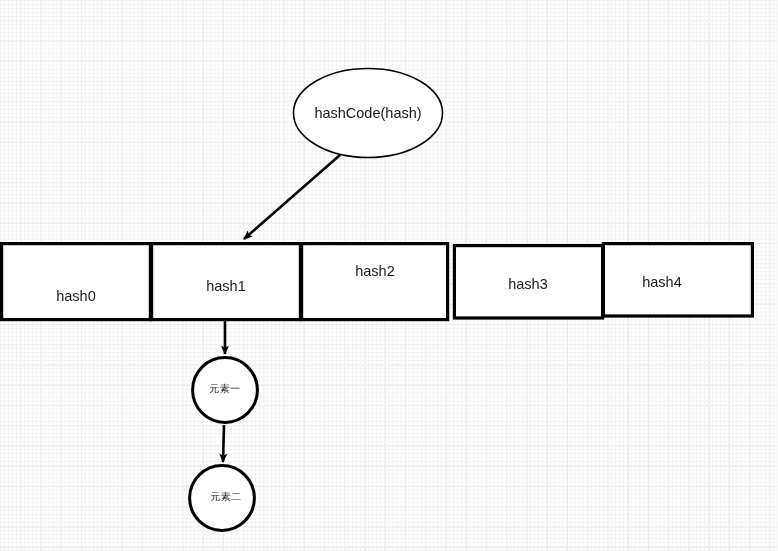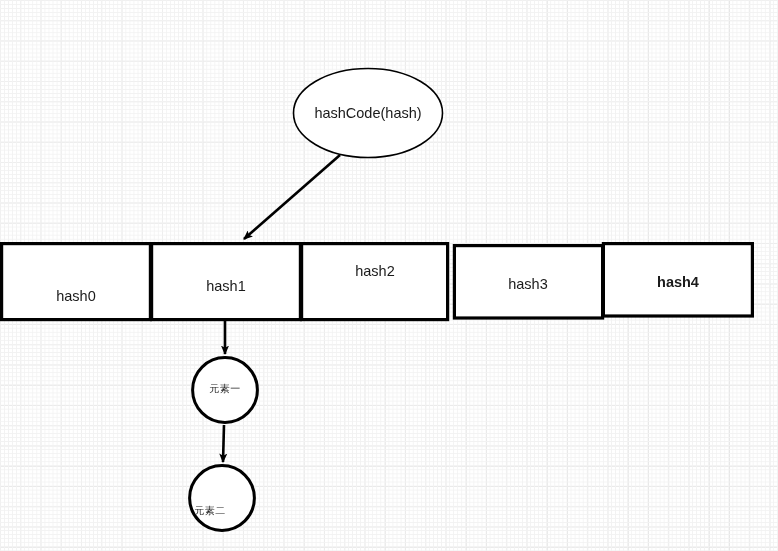--- a/index.html
+++ b/index.html
@@ -103,20 +103,20 @@
   <div class="node-label label-latin" style="left:268px; top:106px; width:200px;">hashCode(hash)</div>
 
   <div class="node-label label-latin" style="left:26px; top:289px; width:100px;">hash0</div>
 
   <div class="node-label label-latin" style="left:176px; top:279px; width:100px;text-align:center;">hash1</div>
 
   <div class="node-label label-latin" style="left:325px; top:264px; width:100px;">hash2</div>
 
   <div class="node-label label-latin" style="left:478px; top:277px; width:100px;text-align:center;">hash3</div>
 
-  <div class="node-label label-latin" style="left:628px; top:275px; width:100px;font-weight:bold;">hash4</div>
+  <div class="node-label label-latin" style="left:612px; top:275px; width:100px;">hash4</div>
 
   <div class="node-label label-cjk" style="left:175px; top:384px; width:100px;">元素一</div>
 
-  <div class="node-label label-cjk" style="left:160px; top:492px; width:100px;margin-top:14px;">元素二</div>
+  <div class="node-label label-cjk" style="left:176px; top:492px; width:100px;">元素二</div>
 
 
 </div>
 
 </body></html>

